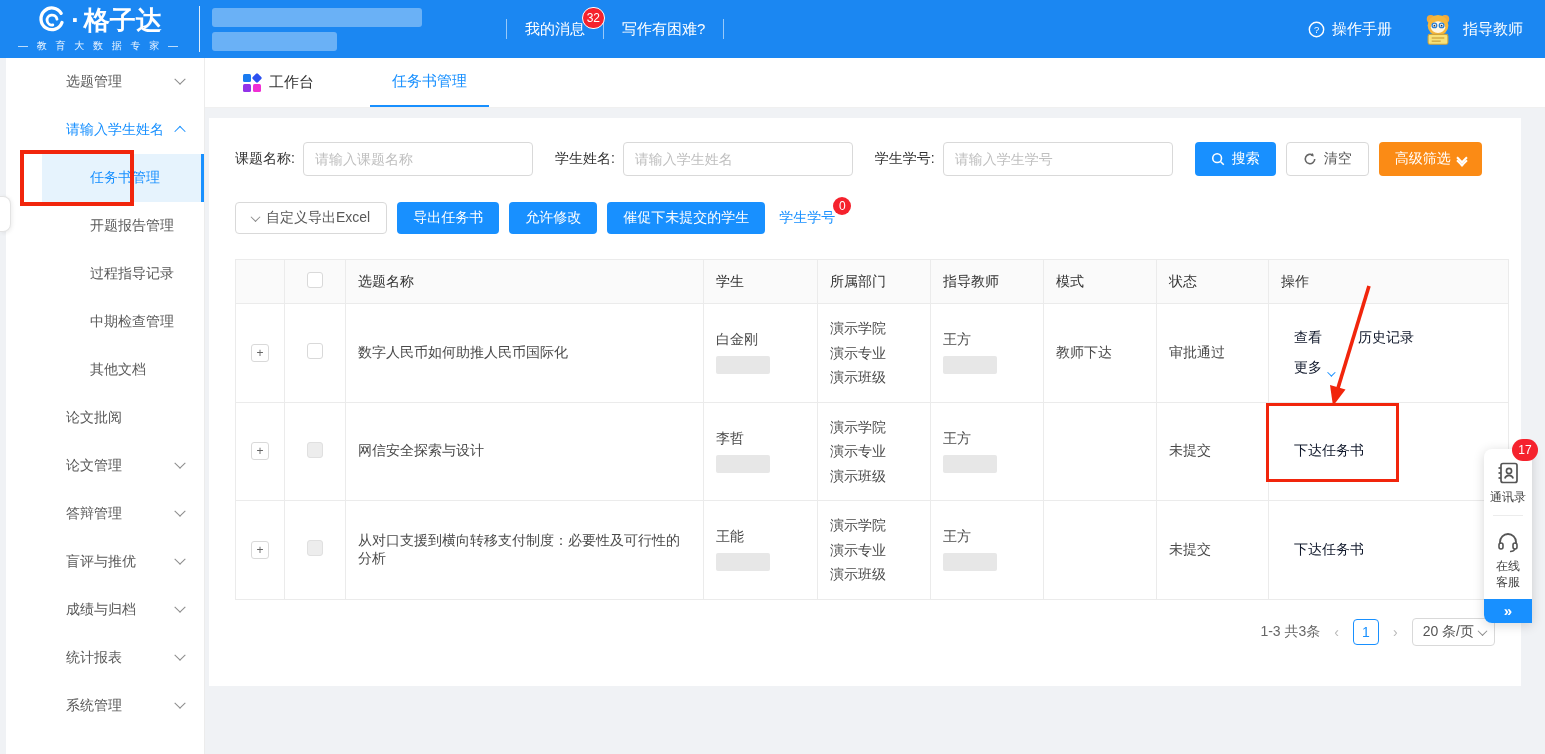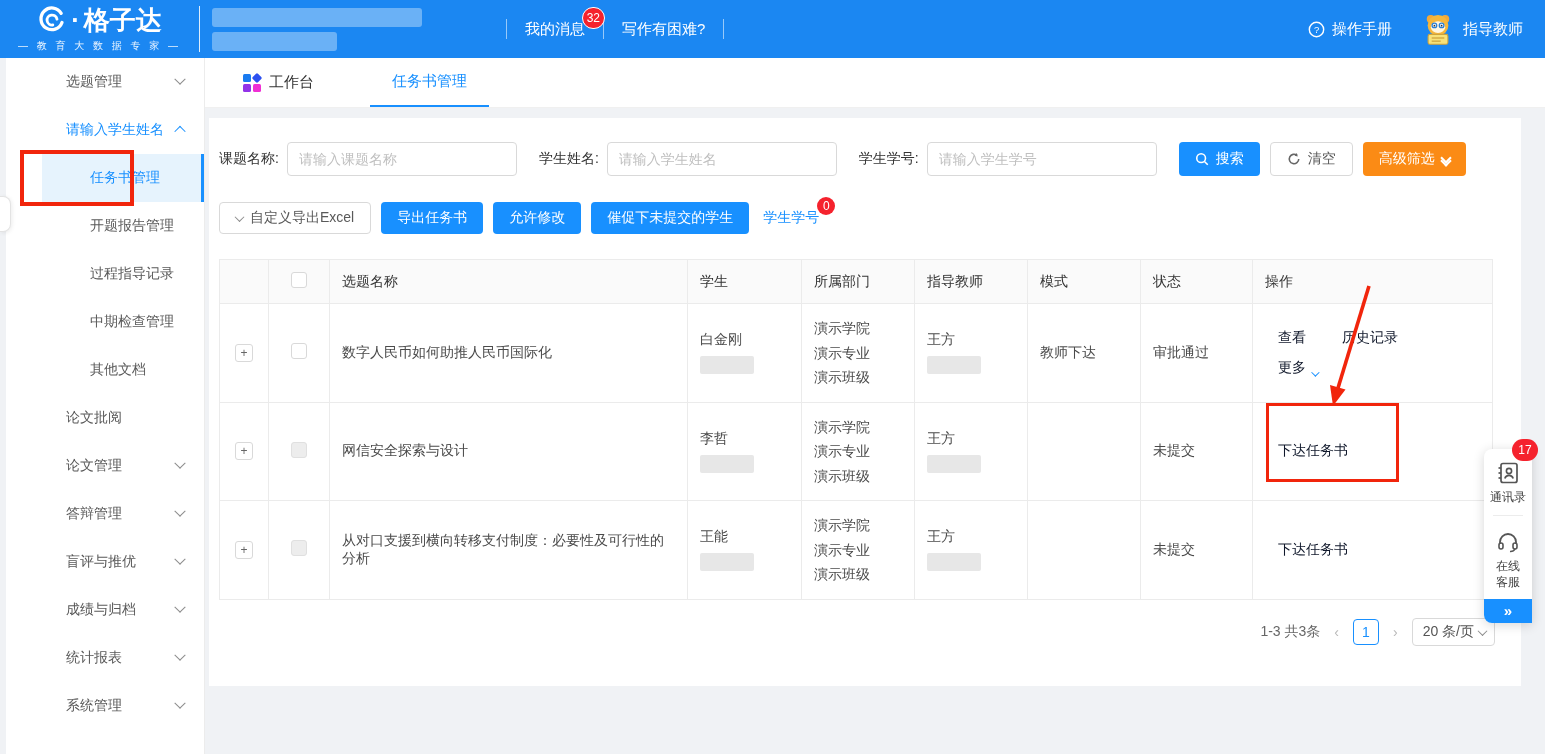--- a/index.html
+++ b/index.html
@@ -46,21 +46,21 @@
   .main { position:absolute; left:199px; top:58px; right:0; bottom:0; background:#f0f2f5; }
   .tabbar { height:50px; background:#fff; display:flex; align-items:stretch; border-bottom:1px solid #f0f0f0; }
   .tab { display:flex; align-items:center; gap:8px; font-size:15px; color:#333; cursor:pointer; padding:0 4px; }
   .tab.workbench { margin-left:40px; }
   .tab.active { margin-left:52px; color:#1890ff; border-bottom:2px solid #1890ff; padding:0 22px; }
   .grid-icon { display:grid; grid-template-columns:8px 8px; grid-template-rows:8px 8px; gap:2px; }
   .grid-icon span { width:8px; height:8px; border-radius:1.5px; }
   .gi-1 { background:#1a7bf0; } .gi-2 { background:#2d51f0; transform:rotate(45deg) scale(.92); }
   .gi-3 { background:#9233e8; } .gi-4 { background:#ef2fd4; }
 
-  .card { margin:10px 24px 0 10px; background:#fff; min-height:544px; padding:24px 12px 40px 10px; }
+  .card { margin:10px 24px 0 10px; background:#fff; min-height:544px; padding:24px 12px 40px 26px; }
 
   
   .search-row { display:flex; align-items:center; }
   .fgroup { display:flex; align-items:center; margin-right:22px; }
   .fgroup label { font-size:14px; color:#333; margin-right:8px; white-space:nowrap; }
   .fgroup input { width:230px; height:34px; border:1px solid #d9d9d9; border-radius:4px;
     padding:0 11px; font-size:14px; color:#333; outline:none; }
   .fgroup input::placeholder { color:#bfbfbf; }
   .btn { height:34px; border-radius:4px; font-size:14px; display:inline-flex; align-items:center;
     justify-content:center; gap:7px; padding:0 16px; cursor:pointer; border:none; white-space:nowrap; }

